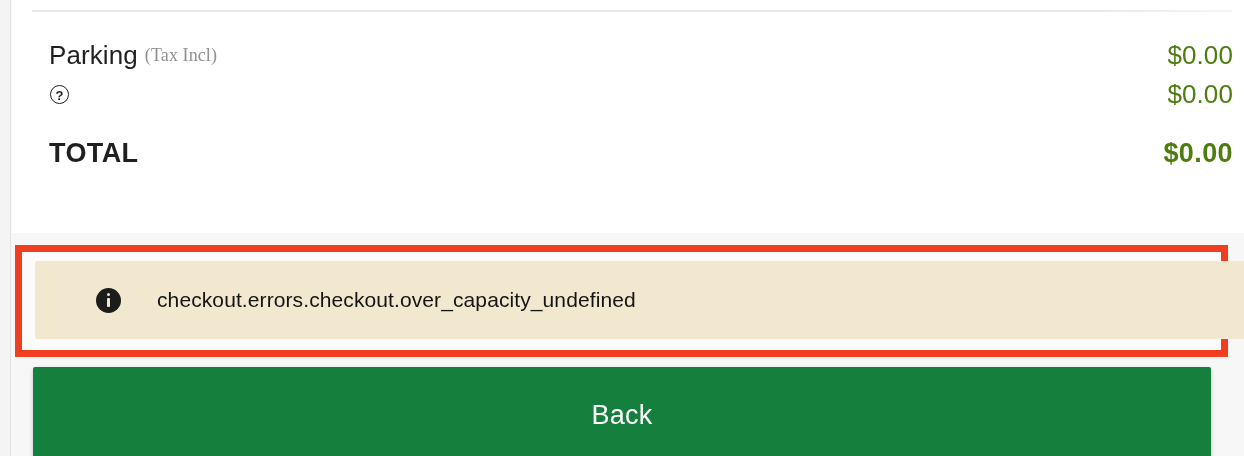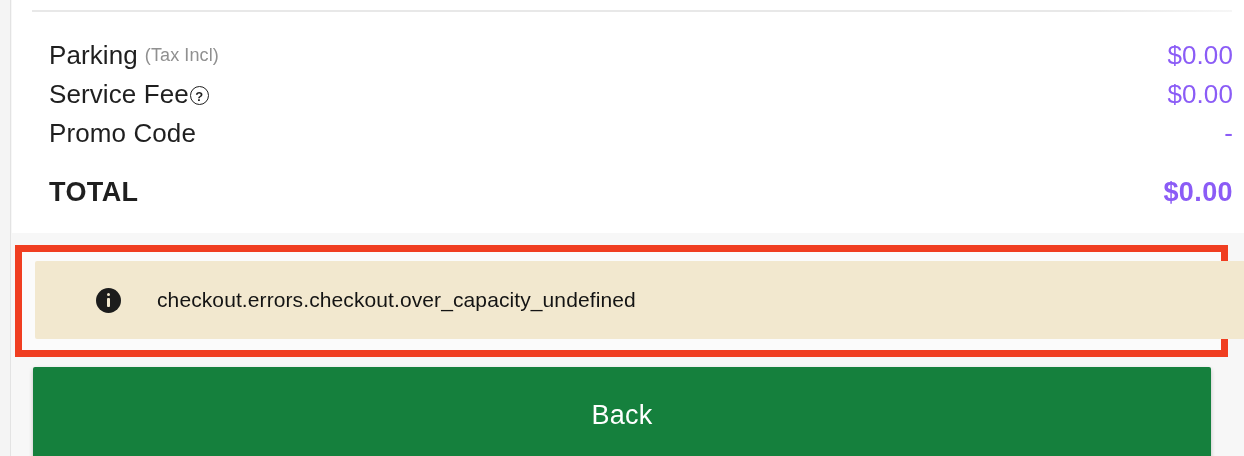--- a/index.html
+++ b/index.html
@@ -68,25 +68,26 @@
     letter-spacing: 0.1px;
     display: flex;
     align-items: center;
     white-space: nowrap;
   }
 
   .row-sublabel {
     font-size: 18px;
     color: #909090;
     margin-left: 7px;
+    font-family: Liberation Serif, serif;
   }
 
   .row-value {
     font-size: 26px;
-    color: #8b5cf6;
+    color: #4d7c0f;
     letter-spacing: 0.1px;
     white-space: nowrap;
   }
 
   
   .help-icon {
     display: inline-block;
     width: 19px;
     height: 19px;
     border: 1.8px solid #1f1f1f;
@@ -221,32 +222,25 @@
     <div class="summary-row">
       <div class="row-label">
         <span>Parking</span>
         <span class="row-sublabel">(Tax Incl)</span>
       </div>
       <div class="row-value">$0.00</div>
     </div>
 
     <div class="summary-row">
       <div class="row-label">
-        <span>Service Fee</span>
         <span class="help-icon"></span>
       </div>
       <div class="row-value">$0.00</div>
     </div>
 
-    <div class="summary-row">
-      <div class="row-label">
-        <span>Promo Code</span>
-      </div>
-      <div class="row-value">-</div>
-    </div>
 
     <div class="summary-row total-row">
       <div class="row-label">
         <span>TOTAL</span>
       </div>
       <div class="row-value">$0.00</div>
     </div>
 
   </div>
 </div>

